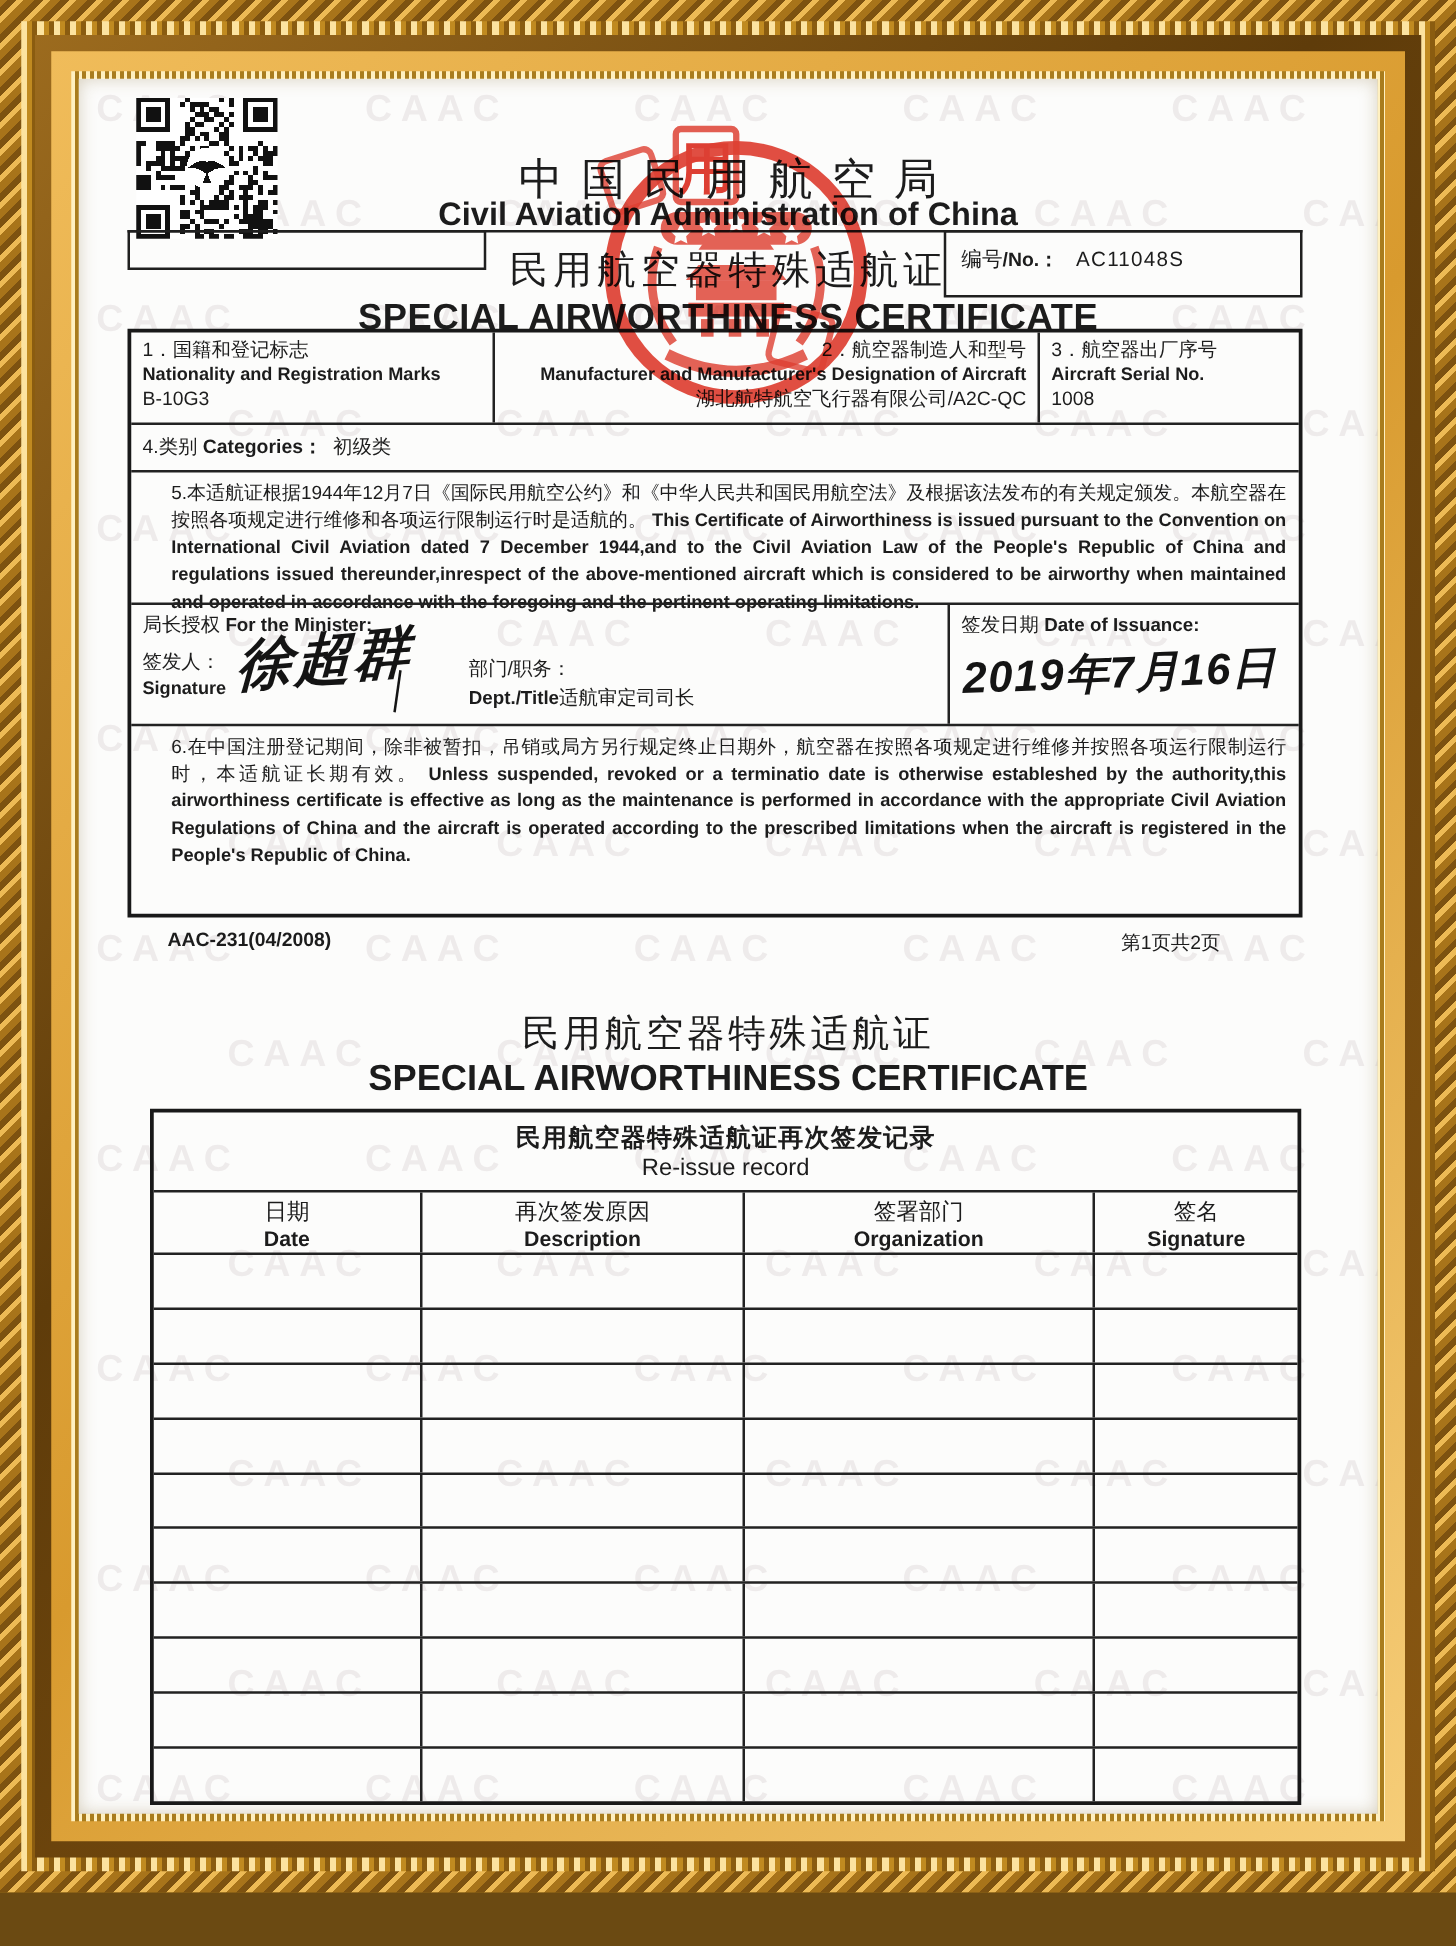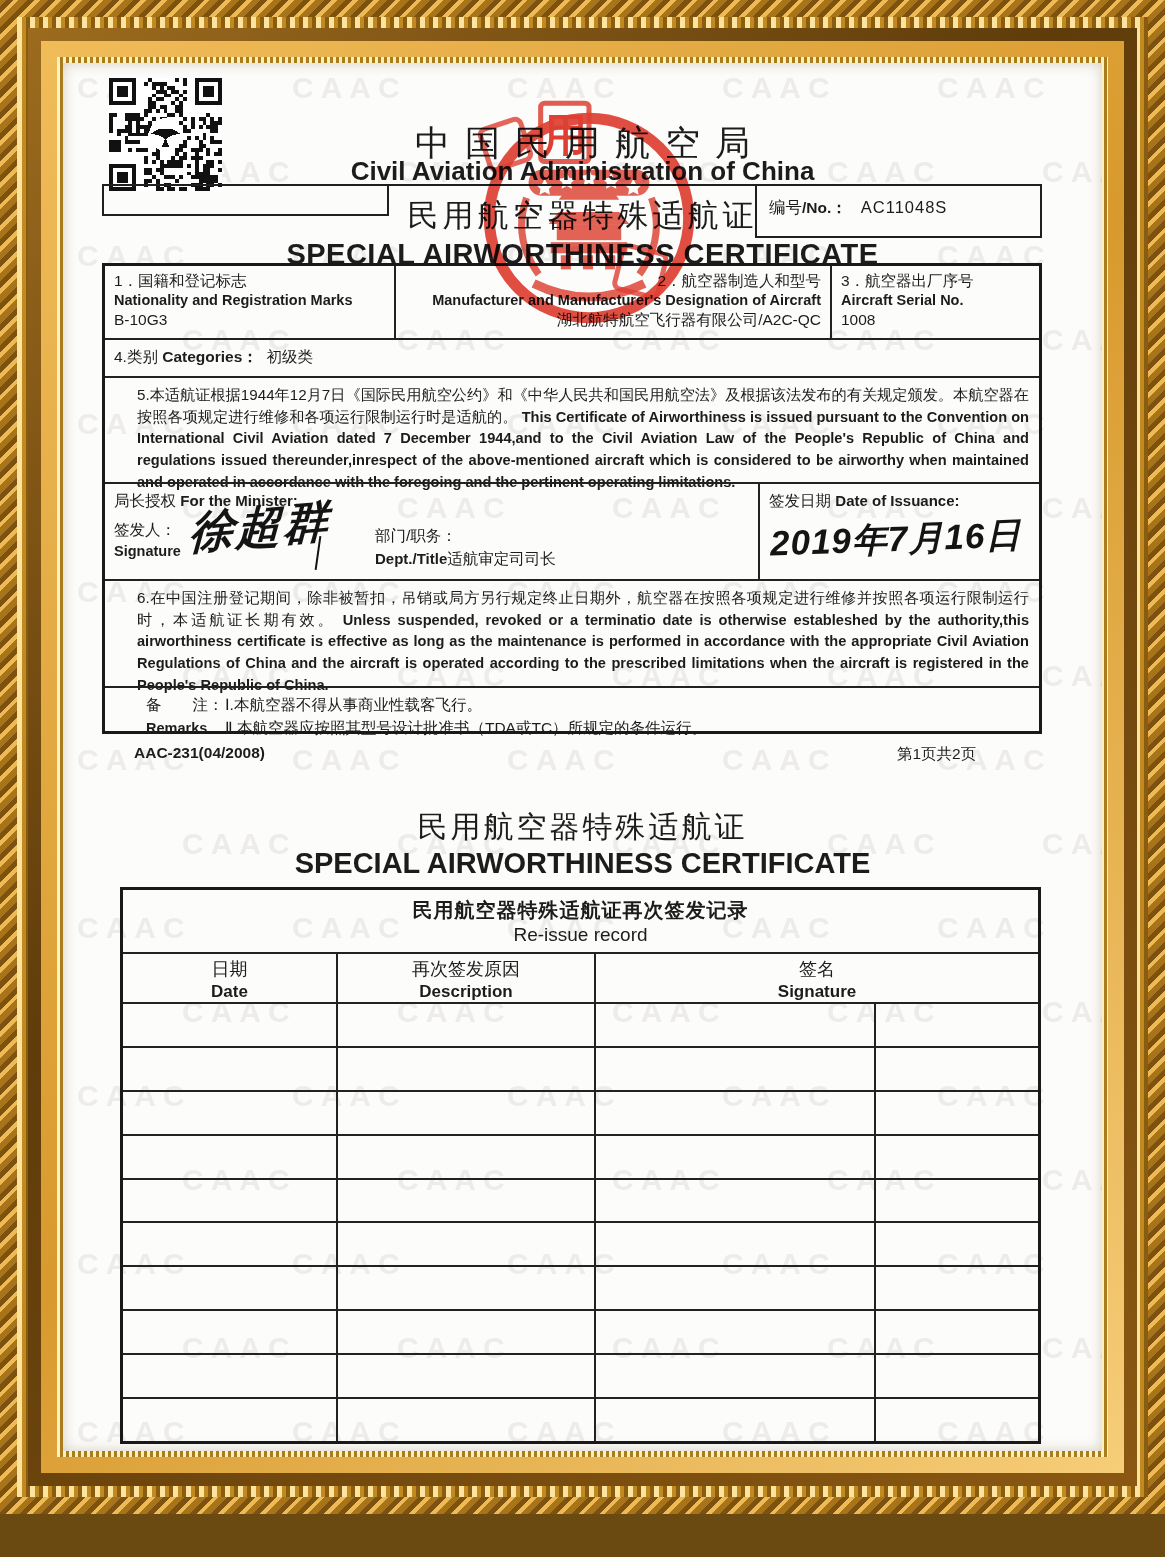--- a/index.html
+++ b/index.html
@@ -494,30 +494,20 @@
                 <span class="lcn">签发日期 </span><b class="len" style="font-size:15px;">Date of Issuance:</b>
               </div>
               <div class="abs hand datehand">2019年7月16日</div>
             </div>
           </div>
 
           <div class="row bt para" style="top:313px;height:107px;">
             <span>6.在中国注册登记期间，除非被暂扣，吊销或局方另行规定终止日期外，航空器在按照各项规定进行维修并按照各项运行限制运行时，本适航证长期有效。  </span><b>Unless suspended, revoked or a terminatio date is otherwise estableshed by the authority,this airworthiness certificate is effective as long as the maintenance is performed in accordance with the appropriate Civil Aviation Regulations of China and the aircraft is operated according to the prescribed limitations when the aircraft is registered in the People's Republic of China.</b>
           </div>
 
-          <div class="row bt r6" style="top:420px;height:45px;">
-            <div class="rml">
-              <div>备　　注：</div>
-              <b class="len">Remarks</b>
-            </div>
-            <div class="rmc">
-              <div>Ⅰ.本航空器不得从事商业性载客飞行。</div>
-              <div>Ⅱ.本航空器应按照其型号设计批准书（TDA或TC）所规定的条件运行。</div>
-            </div>
-          </div>
         </div>
 
         <div class="abs foot1-l">AAC-231(04/2008)</div>
         <div class="abs foot1-r">第1页共2页</div>
 
         <svg class="abs seal" viewBox="0 0 280 280">
           <circle cx="140" cy="140" r="99" fill="none" stroke="#dd2b1c" stroke-width="11" opacity=".92"></circle>
           <rect x="92" y="26" width="48" height="58" rx="4" fill="none" stroke="#dd2b1c" stroke-width="5" opacity=".85"></rect>
           <text x="116" y="72" text-anchor="middle" font-size="44" class="sealtxt">用</text>
           <g transform="translate(57,67) rotate(-18)" opacity=".8">
@@ -558,20 +548,24 @@
           </div>
           <div class="t2hdr">
             <div class="t2cell c0">
               <div class="cn">日期</div>
               <div class="en">Date</div>
             </div>
             <div class="t2cell c1">
               <div class="cn">再次签发原因</div>
               <div class="en">Description</div>
             </div>
+            <div class="t2cell c2">
+              <div class="cn">签署部门</div>
+              <div class="en">Organization</div>
+            </div>
             <div class="t2cell c3">
               <div class="cn">签名</div>
               <div class="en">Signature</div>
             </div>
           </div>
           <div id="t2rows">
                     <div class="t2row">
                       <div class="t2cell c0"></div>
                       <div class="t2cell c1"></div>
                       <div class="t2cell c2"></div>

